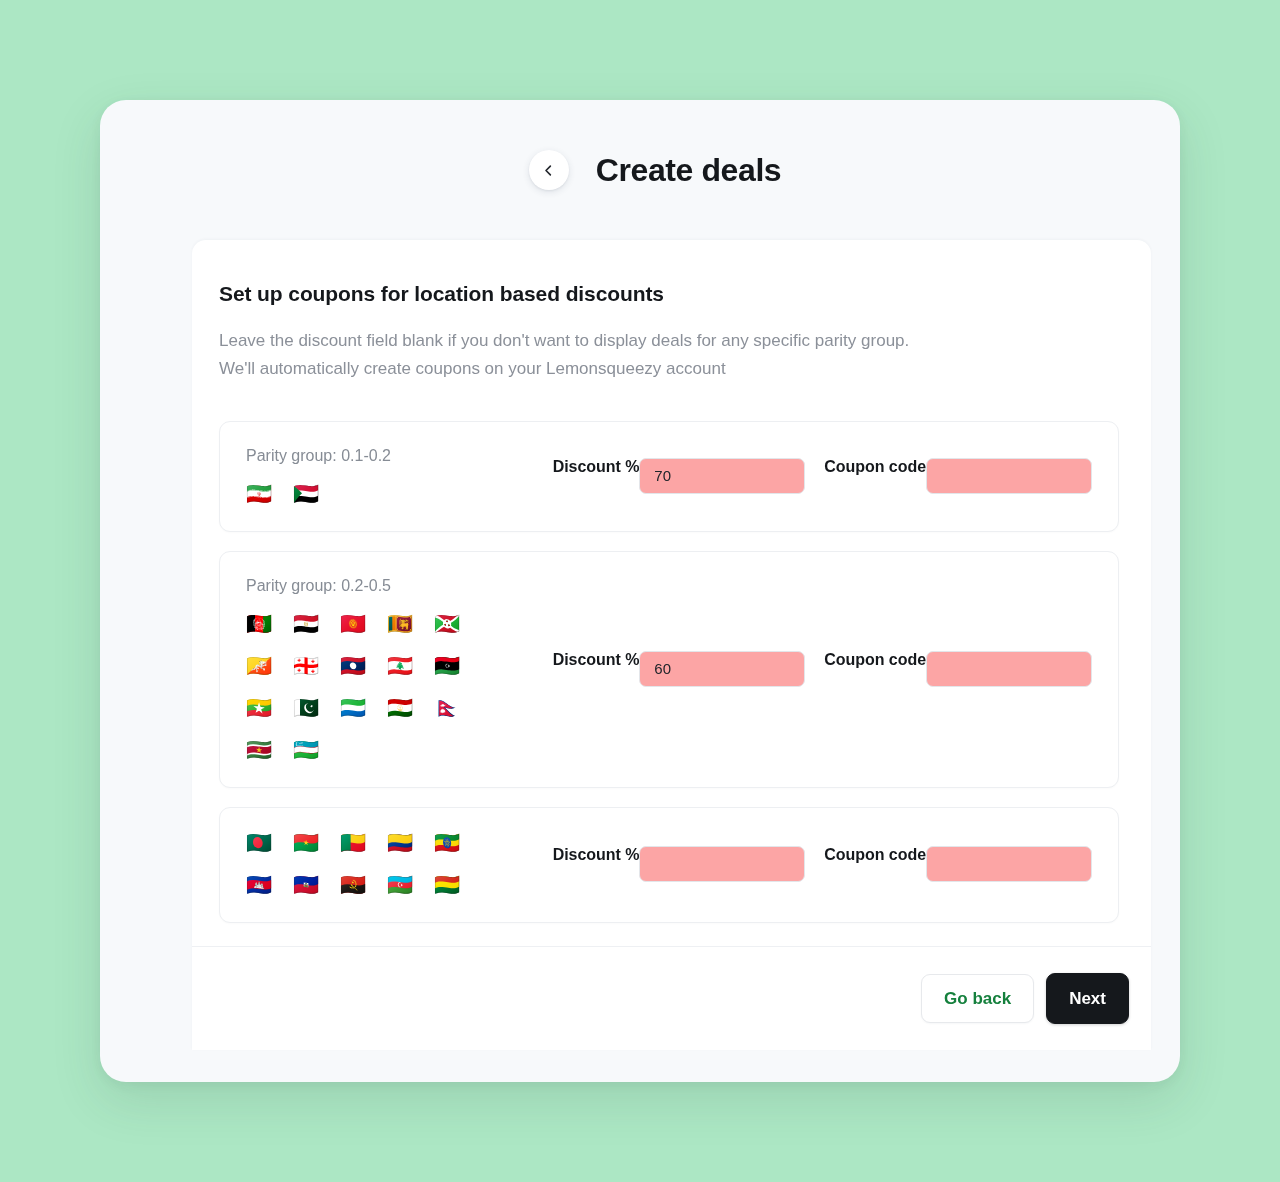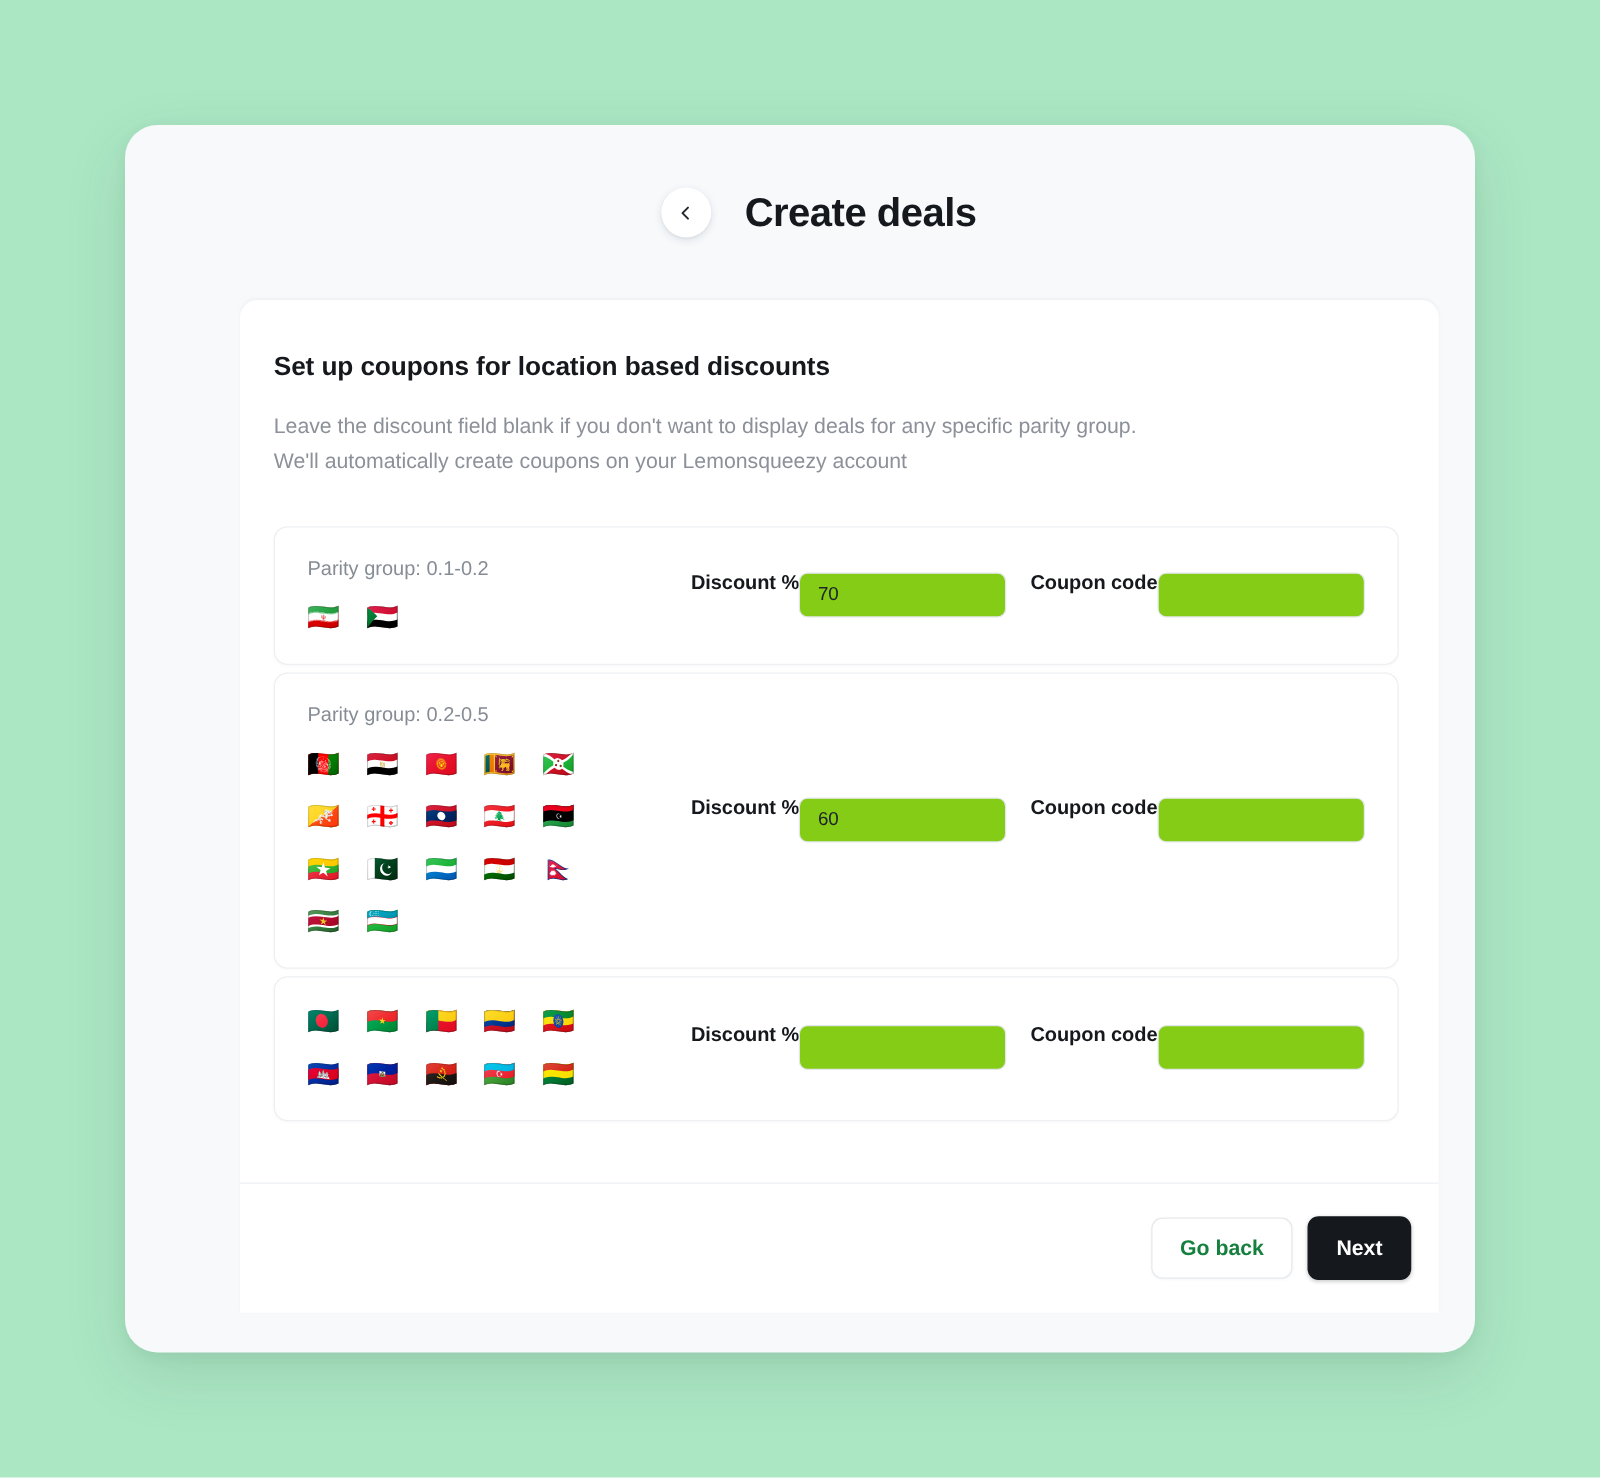--- a/index.html
+++ b/index.html
@@ -108,21 +108,21 @@
   
   .groups {
     margin-top: 38px;
   }
 
   .group-card {
     border: 1px solid #edeff2;
     border-radius: 11px;
     background: #ffffff;
     padding: 24px 26px 26px 18px;
-    margin-bottom: 6px;
+    margin-bottom: 19px;
     display: flex;
     align-items: center;
     box-shadow: 0 1px 2px rgba(30, 50, 70, 0.02);
   }
 
   .group-left {
     flex: 1 1 auto;
     min-width: 0;
     padding-left: 8px;
   }
@@ -165,21 +165,21 @@
     color: #15181c;
     margin-bottom: 12px;
     letter-spacing: -0.05px;
   }
 
   .field-input {
     width: 166px;
     height: 36px;
     border: 1px solid #e3e6ea;
     border-radius: 7px;
-    background: #84cc16;
+    background: #fca5a5;
     font-family: "Liberation Sans", sans-serif;
     font-size: 15px;
     color: #20242a;
     padding: 0 14px;
     outline: none;
   }
   .field-input::placeholder { color: #b3b8c0; }
 
   
   .card-footer {

